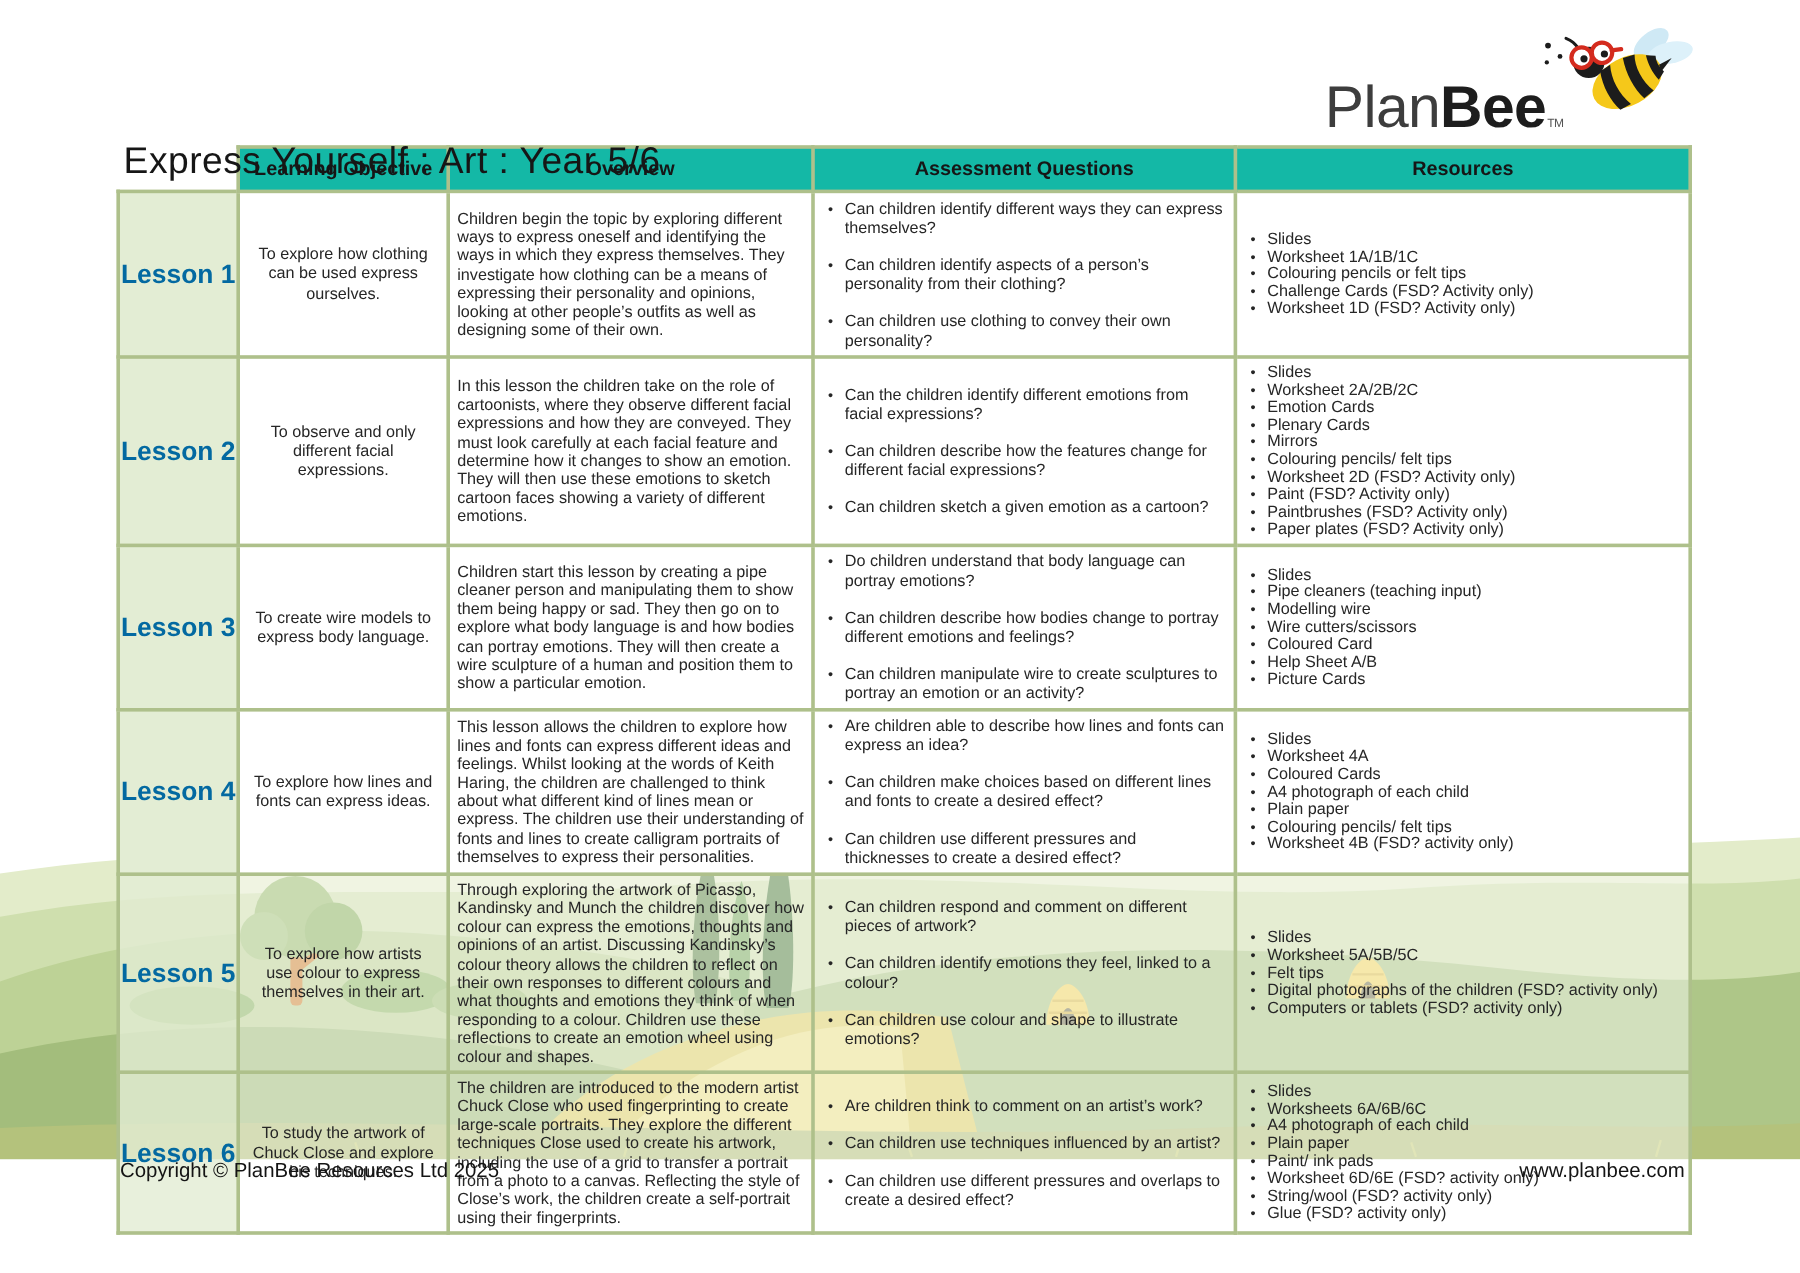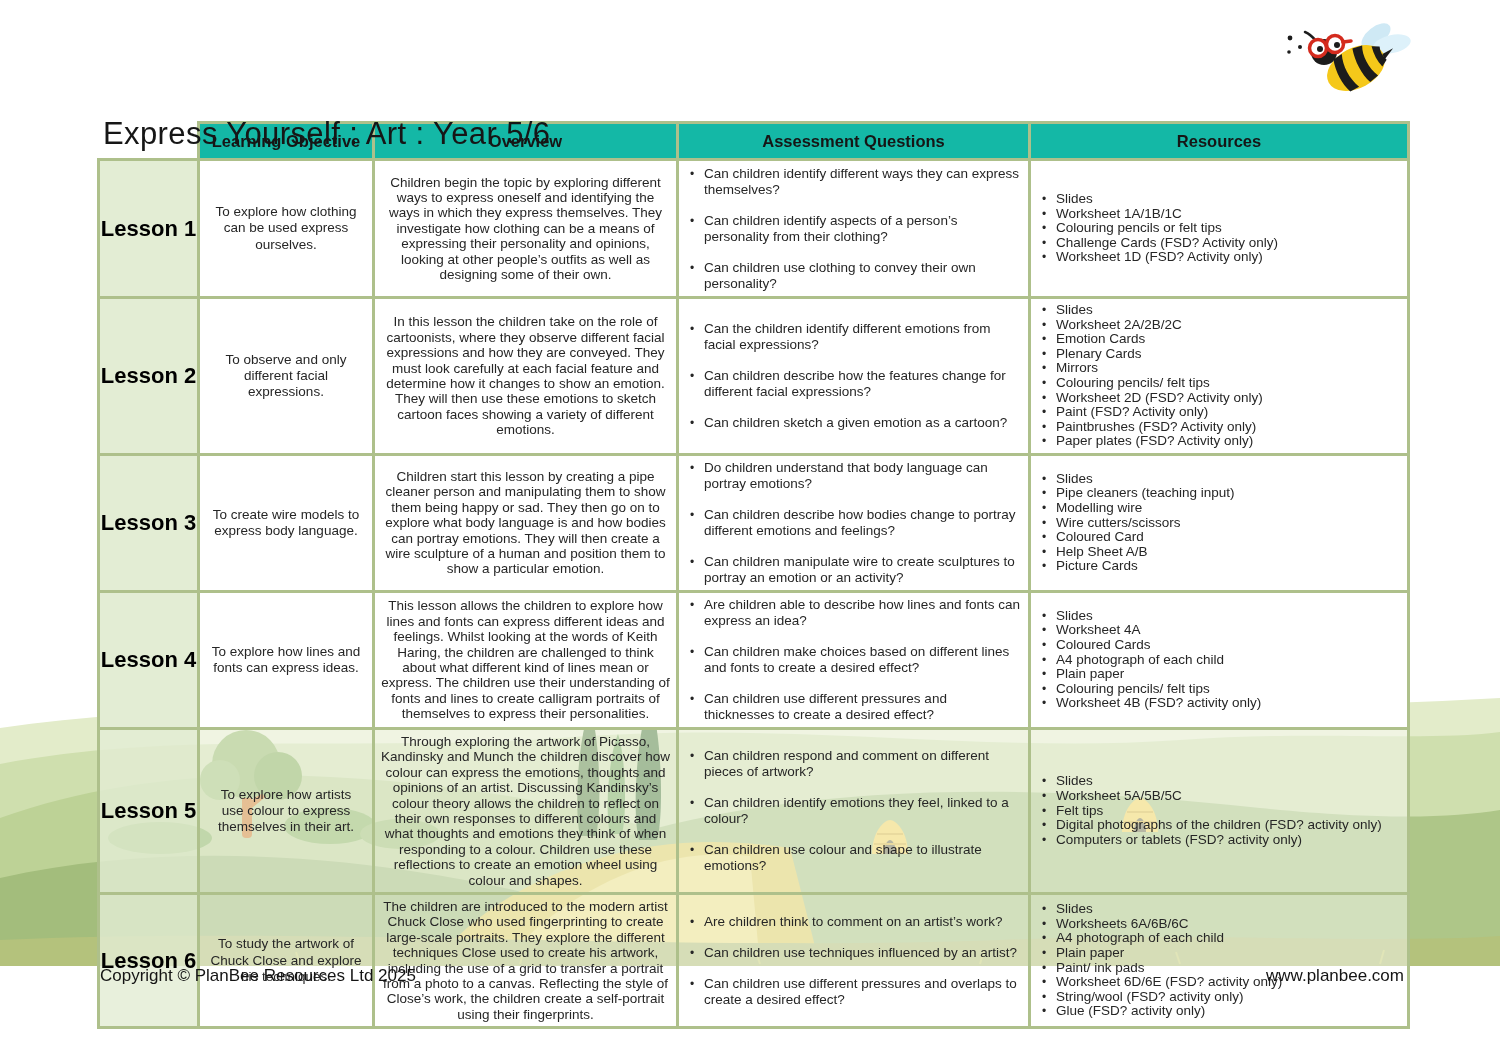--- a/index.html
+++ b/index.html
@@ -27,28 +27,28 @@
   table.lessons col.c-lo    { width:175px; }
   table.lessons col.c-ov    { width:304px; }
   table.lessons col.c-aq    { width:352px; }
   table.lessons col.c-rs    { width:379px; }
 
   table.lessons th, table.lessons td { border:3px solid #aec08b; vertical-align:middle; }
   td.corner { border:none !important; background:transparent; }
   th.col-head { background:#14b8a6; font-size:16.5px; font-weight:700; color:#161616;
     height:37px; text-align:center; padding:4px; }
 
-  td.lesson-label { background:#e3edd4; font-size:22px; font-weight:700; color:#000000;
+  td.lesson-label { background:#e3edd4; font-size:22px; font-weight:700; color:#0369a1;
     text-align:center; }
   td.cell { background:#ffffff; font-size:13.5px; padding:4px 8px; }
   tr.see-through td.cell { background:rgba(255,255,255,0.45); }
   tr.see-through td.lesson-label { background:rgba(227,237,212,0.82); }
 
   td.objective { text-align:center; line-height:1.2; }
-  td.overview  { text-align:center; line-height:15.4px; padding:4px 6px; }
+  td.overview  { text-align:left; line-height:15.4px; padding:4px 6px; }
 
   ul.blist { list-style:none; }
   ul.blist li { position:relative; padding-left:17px; }
   ul.blist li::before { content:"•"; position:absolute; left:3px; top:0; font-size:12px; }
   ul.q-list li { margin-bottom:15px; line-height:16px; }
   ul.q-list li:last-child { margin-bottom:0; }
   ul.r-list li { margin-bottom:0; line-height:14.6px; }
 
   
   .footer { position:absolute; left:100px; right:96px; top:966px; display:flex;
@@ -105,20 +105,23 @@
 
     <path d="M0,272 C300,258 700,284 1000,272 C1200,264 1380,276 1500,268 L1500,298 L0,298 Z" fill="#b4c27c"></path>
     <g stroke="#c8cf7e" stroke-width="2">
       <path d="M120,296 l4,-14 M300,296 l-4,-12 M520,296 l4,-14 M760,296 l-4,-12 M980,296 l4,-14 M1180,296 l-4,-12 M1380,296 l4,-14"></path>
     </g>
   </svg>
 
   <div class="page-title">Express Yourself : Art : Year 5/6</div>
 
   <div class="brand">
+    <div class="brand-text">
+      <span class="plan">Plan</span><span class="bee">Bee</span><span class="tm">TM</span>
+    </div>
     <svg class="bee-svg" width="140" height="82" viewBox="0 0 140 82" aria-hidden="true">
 
       <ellipse cx="104" cy="18" rx="17" ry="9" fill="#cfe9f5" transform="rotate(-38 104 18)"></ellipse>
       <ellipse cx="120" cy="26" rx="19" ry="9" fill="#ddf1fa" transform="rotate(-12 120 26)"></ellipse>
 
       <g transform="rotate(-28 84 50)">
         <ellipse cx="84" cy="50" rx="31" ry="20" fill="#f5c81a"></ellipse>
         <path d="M68,32 C64,44 64,58 68,68 L78,68 C73,56 73,42 78,31 Z" fill="#1c1c1c"></path>
         <path d="M90,31 C86,44 86,58 90,69 L100,67 C95,56 95,42 100,33 Z" fill="#1c1c1c"></path>
         <path d="M108,38 C106,46 106,54 108,61 L115,57 C113,51 113,46 115,42 Z" fill="#1c1c1c"></path>

